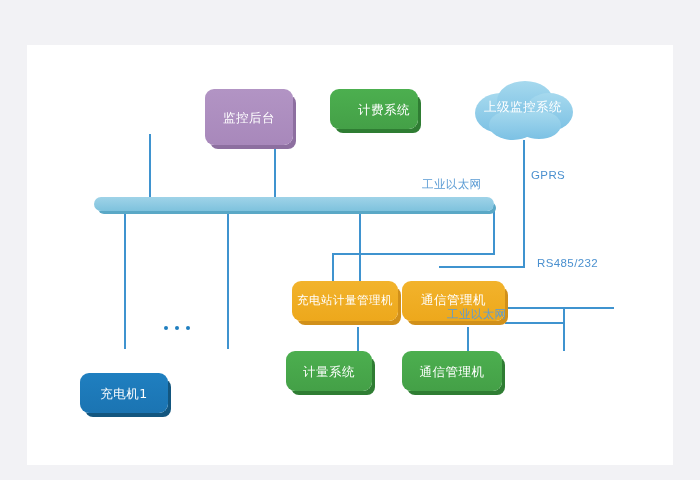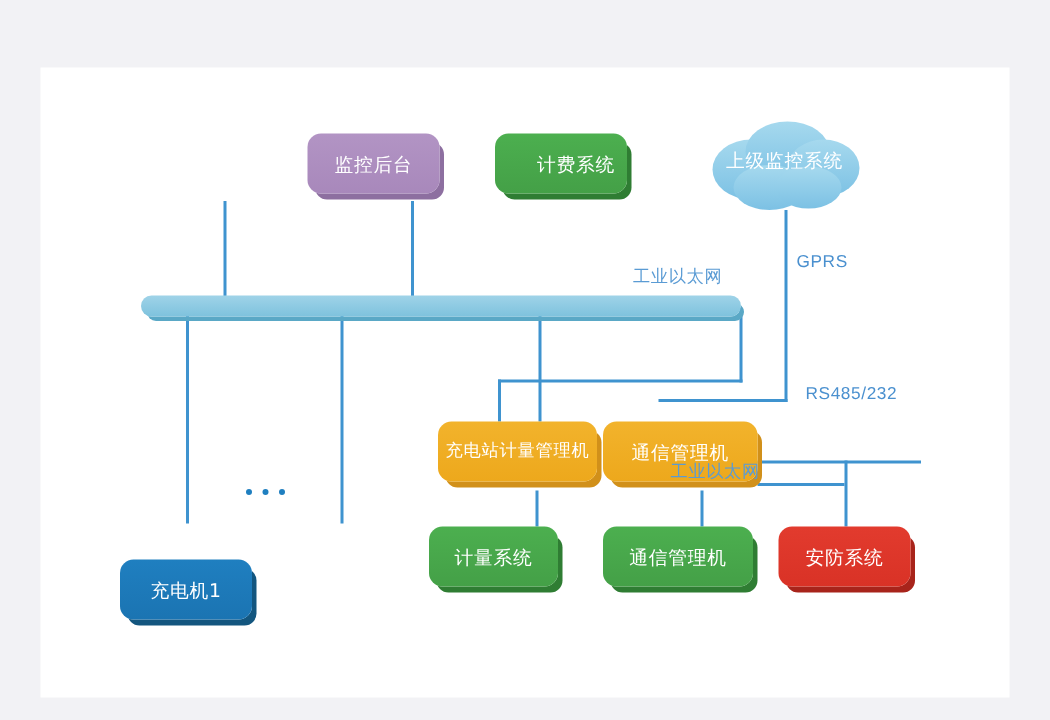--- a/index.html
+++ b/index.html
@@ -40,20 +40,21 @@
     background: linear-gradient(180deg, #b294c4 0%, #a888bb 100%);
     box-shadow: 4px 5px 0 -1px #8d6fa0;
   }
   .node-green {
     background: linear-gradient(180deg, #4caf4f 0%, #44a047 100%);
     box-shadow: 4px 5px 0 -1px #2f7d33;
   }
   .node-orange {
     background: linear-gradient(180deg, #f2b32c 0%, #eda81c 100%);
     box-shadow: 4px 5px 0 -1px #d1901a;
+    font-family: Liberation Mono, monospace;
   }
   .node-blue {
     background: linear-gradient(180deg, #1f7fc0 0%, #1b74b2 100%);
     box-shadow: 4px 5px 0 -1px #13567f;
     margin-top: 24px;
   }
   .node-red {
     background: linear-gradient(180deg, #e23b2e 0%, #d93226 100%);
     box-shadow: 4px 5px 0 -1px #a8241b;
   }
@@ -157,21 +158,21 @@
   <div class="label label-dark" style="left:504px; top:124px;">GPRS</div>
   <div class="label label-dark" style="left:510px; top:212px;">RS485/232</div>
   <div class="label" style="left:420px; top:262px;">工业以太网</div>
 
   <div class="dots" style="left:137px; top:281px;">
     <i></i>
     <i></i>
     <i></i>
   </div>
 
-  <div class="node node-purple" style="left:178px; top:44px; width:88px; height:40px;">监控后台</div>
+  <div class="node node-purple" style="left:178px; top:44px; width:88px; height:56px;">监控后台</div>
 
   <div class="node node-green" style="left:303px; top:44px; width:88px; height:40px;padding-left:20px;">计费系统</div>
 
   <div class="cloud" style="left:442px; top:34px; width:108px; height:64px;">
     <svg width="108" height="64" viewBox="0 0 108 64" aria-hidden="true">
       <defs>
         <linearGradient id="cg" x1="0" y1="0" x2="0" y2="1">
           <stop offset="0%" stop-color="#a6d9ee"></stop>
           <stop offset="100%" stop-color="#7cc1e4"></stop>
         </linearGradient>
@@ -191,15 +192,14 @@
 
   <div class="node node-orange" style="left:375px; top:236px; width:103px; height:40px;">通信管理机</div>
 
   <div class="node node-blue" style="left:53px; top:304px; width:88px; height:40px;">充电机1</div>
 
 
   <div class="node node-green" style="left:259px; top:306px; width:86px; height:40px;">计量系统</div>
 
   <div class="node node-green" style="left:375px; top:306px; width:100px; height:40px;">通信管理机</div>
 
-  <div class="node node-red" style="left:492px; top:306px; width:88px; height:40px;">安防系统</div>
 
 </div>
 
 </body></html>

